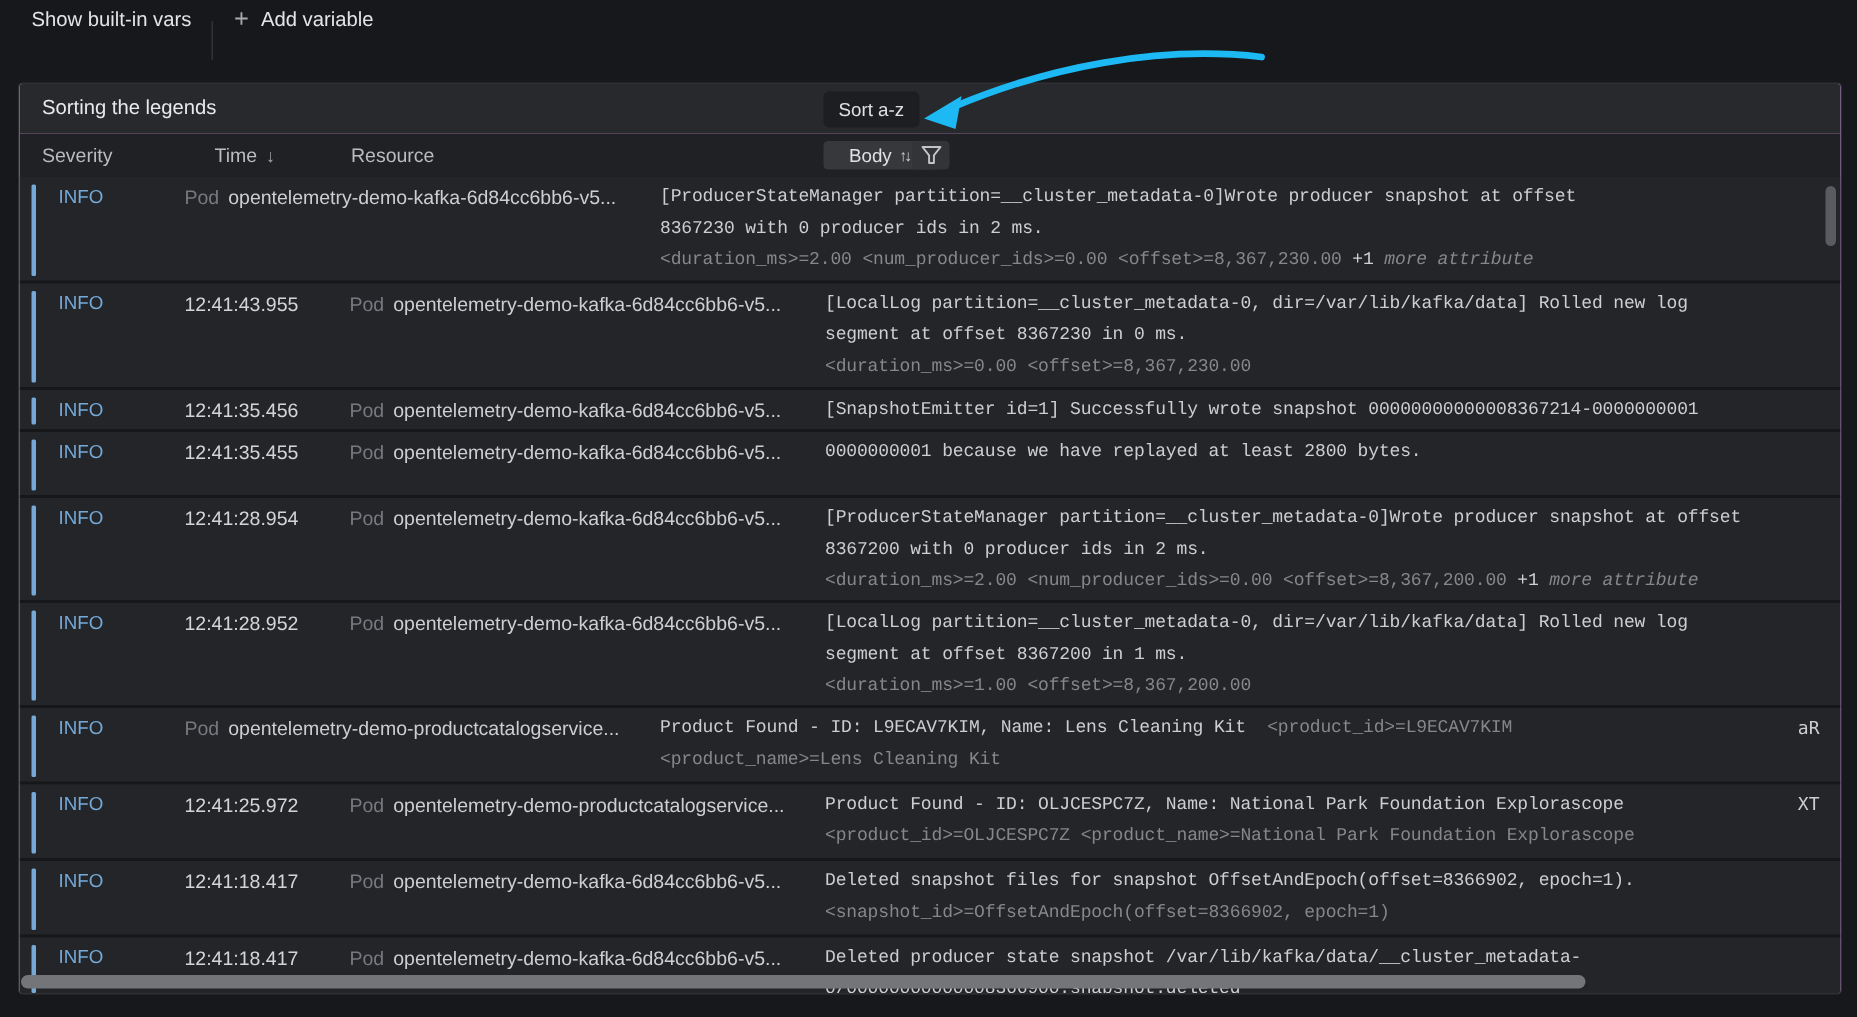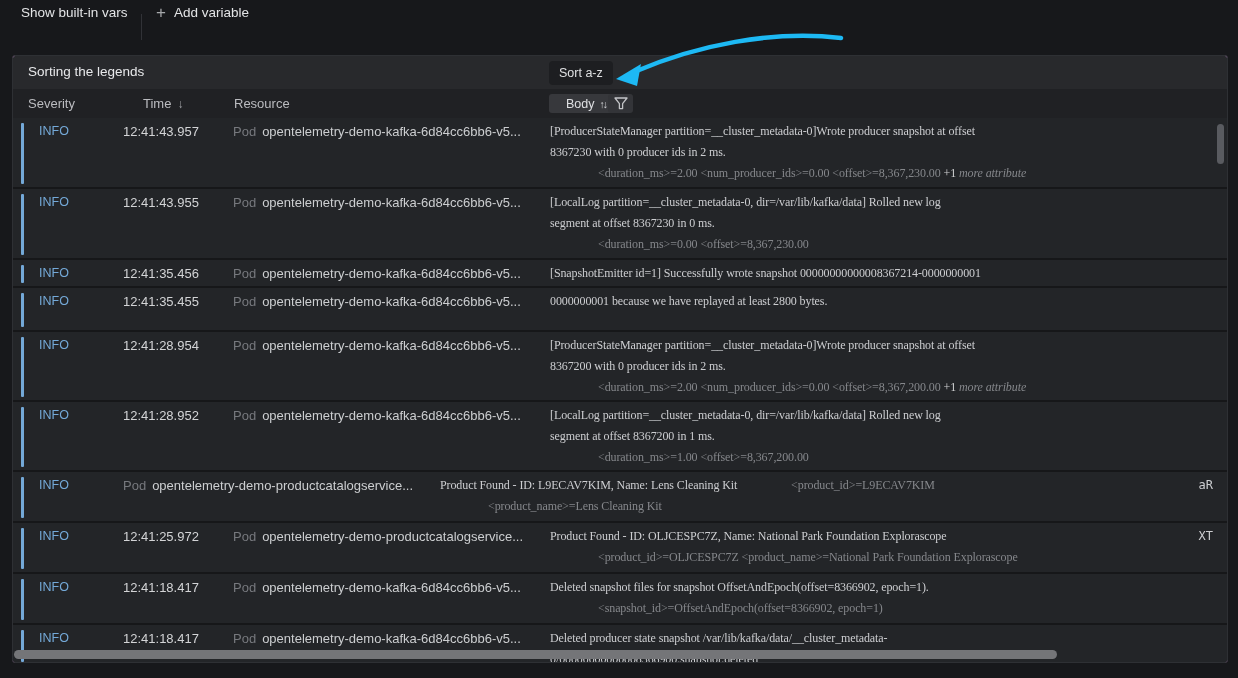--- a/index.html
+++ b/index.html
@@ -42,23 +42,23 @@
   
   .rows { position:absolute; left:0; top:62px; width:1214px; height:546px; overflow:hidden; background:#1b1c1f; }
   .row { position:relative; display:flex; background:#232528; border-bottom:2px solid #161719; overflow:hidden; cursor:pointer; }
   .sevcell { flex:0 0 110px; display:flex; padding:4px 0 0 8px; }
   .sevbar { width:3px; border-radius:1px; margin:1px 0 3px 0; background:#74a9d8; flex:0 0 3px; }
   .sevtxt { margin-left:15px; font-size:12.5px; padding-top:2px; color:#74a9d8; }
   .timecell { flex:0 0 110px; padding-top:6px; font-size:13px; color:#d3d4d6; }
   .rescell { flex:0 0 317px; padding-top:6px; font-size:13px; color:#ccced0; white-space:nowrap; overflow:hidden; }
   .reskind { color:#77797e; margin-right:6px; }
   .bodycell { flex:1 1 auto; min-width:0; padding-top:3px; overflow:hidden;
-              font-family:Liberation Serif, serif; font-size:12px; letter-spacing:-0.1px; }
+              font-family:Liberation Mono, monospace; font-size:12px; letter-spacing:-0.1px; }
   .bline { height:21px; line-height:21px; white-space:pre; color:#cdced1; }
-  .seg-attr { color:#85878b;margin-left:48px; }
+  .seg-attr { color:#85878b; }
   .seg-plus { color:#d0d1d3; }
   .seg-more { color:#85878b; font-style:italic; }
   .row-right { position:absolute; right:14px; top:6px; font-family:"DejaVu Sans Mono", monospace;
                font-size:12px; color:#cdced1; }
 
   
   .vscroll { position:absolute; right:3px; top:68px; width:7px; height:40px; background:#595b60; border-radius:4px; }
   .hscroll { position:absolute; left:1px; top:594px; width:1043px; height:9px; background:#747578; border-radius:5px; z-index:5; }
 
   
@@ -98,21 +98,20 @@
       </svg>
     </span>
   </div>
 
   <div class="rows" id="rows">
       <div class="row" style="height: 71px;">
         <div class="sevcell">
           <div class="sevbar"></div>
           <div class="sevtxt">INFO</div>
         </div>
-        <div class="timecell">12:41:43.957</div>
         <div class="rescell"><span class="reskind">Pod</span><span>opentelemetry-demo-kafka-6d84cc6bb6-v5...</span></div>
         <div class="bodycell">
           <div class="bline"><span>[ProducerStateManager partition=__cluster_metadata-0]Wrote producer snapshot at offset</span></div>
           <div class="bline"><span>8367230 with 0 producer ids in 2 ms.</span></div>
           <div class="bline"><span class="seg-attr">&lt;duration_ms&gt;=2.00 &lt;num_producer_ids&gt;=0.00 &lt;offset&gt;=8,367,230.00 </span><span class="seg-plus">+1</span><span class="seg-more"> more attribute</span></div>
         </div>
       </div>
       <div class="row" style="height: 71px;">
         <div class="sevcell">
           <div class="sevbar"></div>

